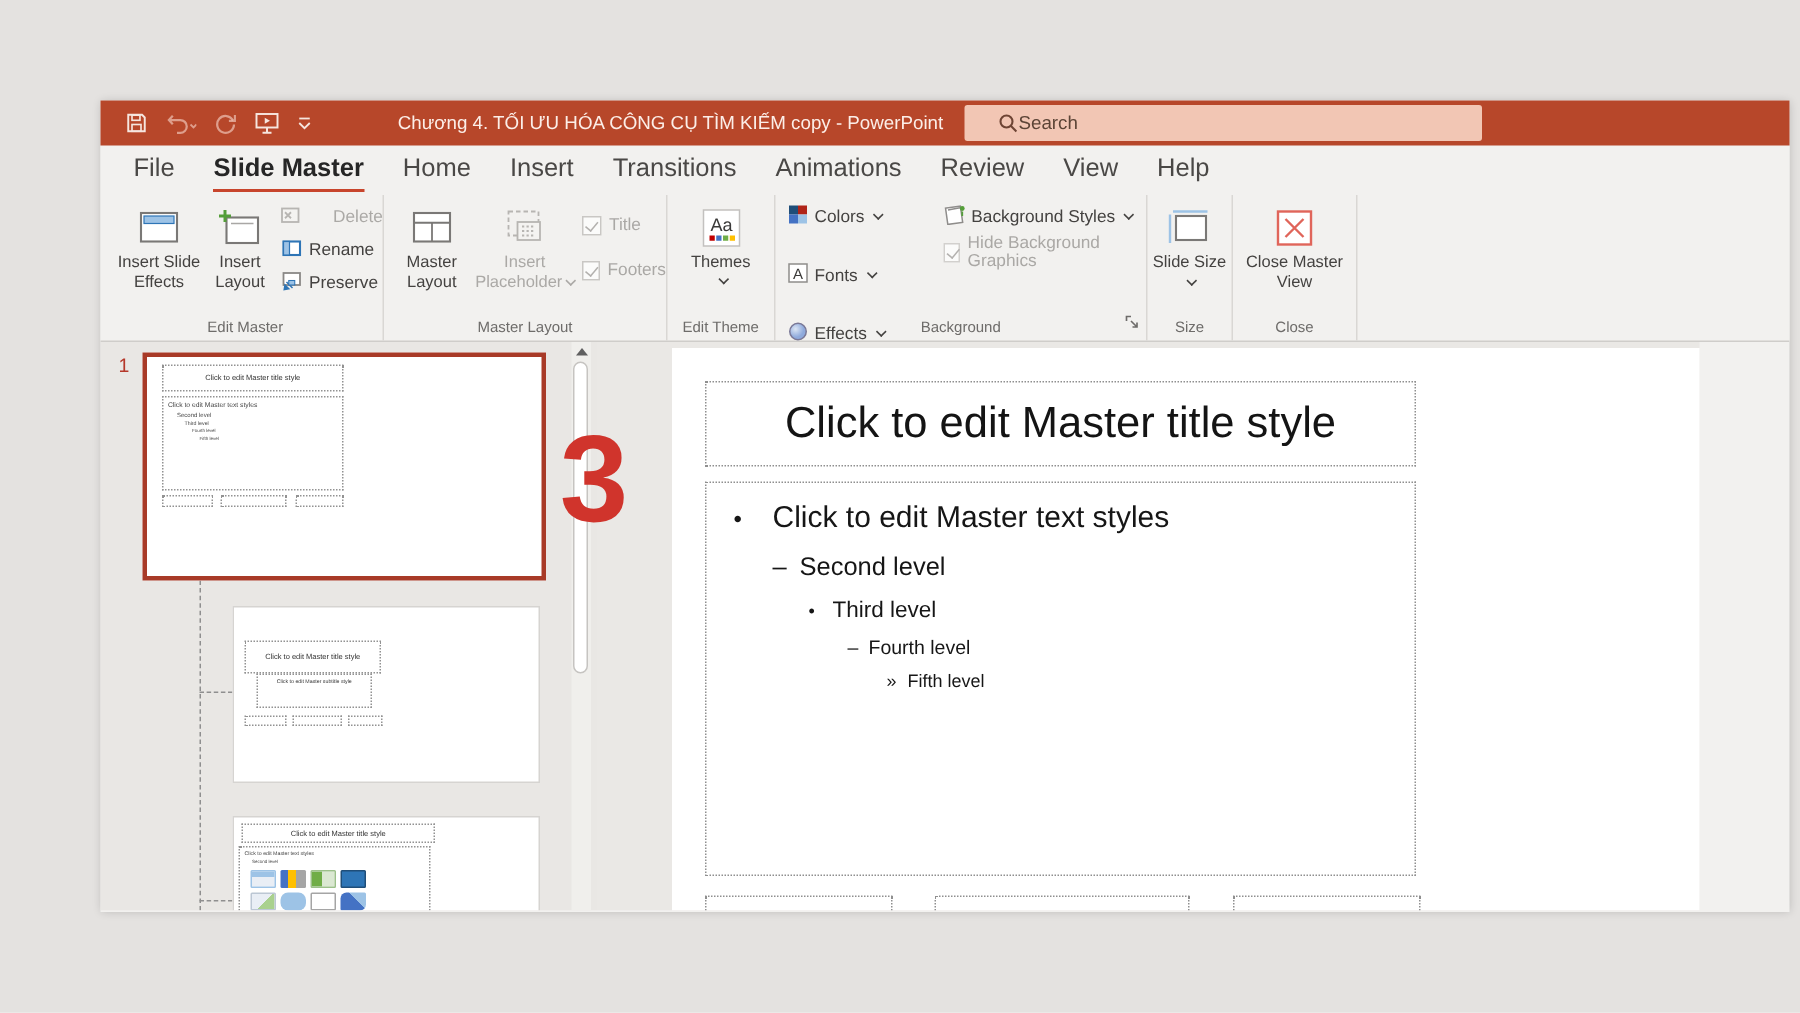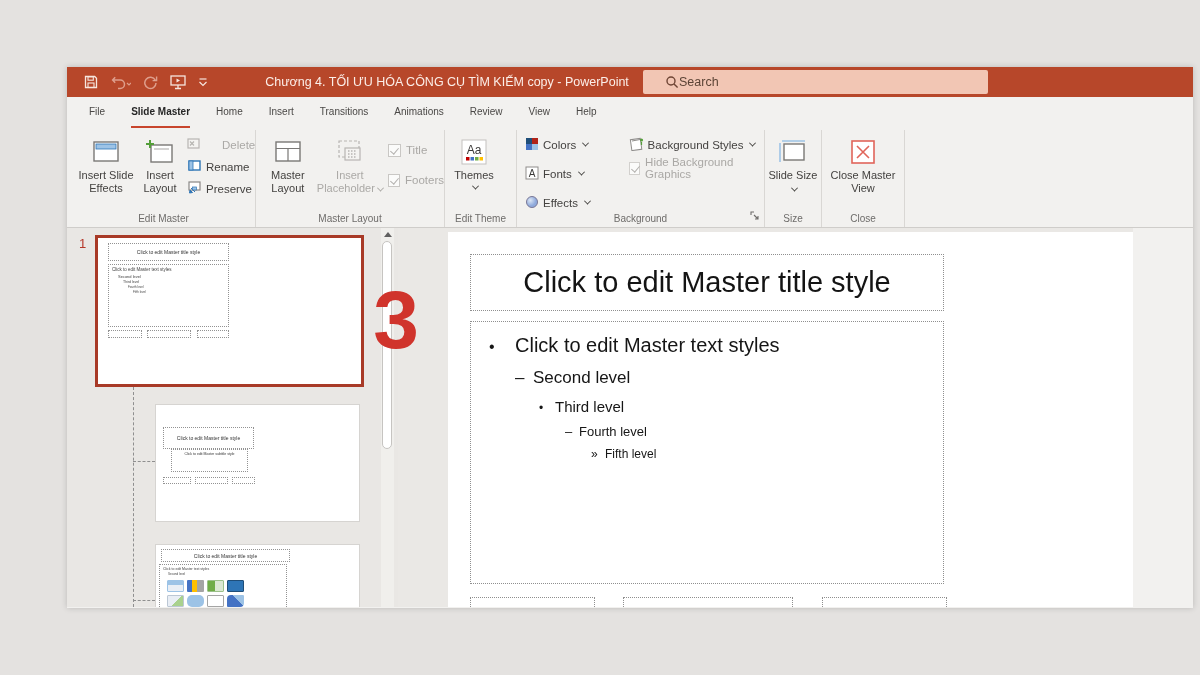--- a/index.html
+++ b/index.html
@@ -11,21 +11,21 @@
   
   .titlebar { position:relative; height:30px; background:#b7472a; }
   .qat { position:absolute; left:16px; top:0; height:30px; display:flex; align-items:center; gap:11px; }
   .qat .ico { display:flex; align-items:center; cursor:default; }
   .tb-title { position:absolute; left:180px; width:400px; height:30px; line-height:30px; text-align:center;
               font-size:12.5px; color:#fceee8; white-space:nowrap; }
   .searchbox { position:absolute; left:576px; top:3px; width:345px; height:24px; background:#f2c6b4; border-radius:2px;
                display:flex; align-items:center; padding-left:22px; font-size:12.5px; color:#5c4436; }
 
   
-  .tabrow { height:31px; background:#f2f1ef; display:flex; align-items:stretch; padding-left:9px; font-size:10px; color:#4a4846; }
+  .tabrow { height:31px; background:#f2f1ef; display:flex; align-items:stretch; padding-left:9px; font-size:17px; color:#4a4846; }
   .tab { padding:0 13px; line-height:30px; cursor:default; }
   .tab.active { font-weight:bold; color:#262626; }
   .tab.active .ul { display:inline-block; border-bottom:3px solid #c8452c; padding-bottom:2px; line-height:24px; }
 
   
   .ribbon { position:relative; height:100px; background:#f2f1ef; border-bottom:1px solid #cfcdca; font-size:11.5px; color:#444240; }
   .group { position:absolute; top:2px; bottom:0; border-right:1px solid #d9d7d4; }
   .glabel { position:absolute; left:0; right:0; bottom:3px; text-align:center; font-size:10px; color:#6e6c6a; }
   .items { position:absolute; left:0; right:0; top:2px; height:76px; display:flex; align-items:flex-start; }
   .bigbtn { display:flex; flex-direction:column; align-items:center; padding-top:3px; height:76px; cursor:default; }
@@ -228,42 +228,42 @@
           <div class="checkrow">
             <span class="cbox"></span>
             <span>Footers</span>
           </div>
         </div>
       </div>
       <div class="glabel">Master Layout</div>
     </div>
 
     <div class="group" style="left:378px; width:72px;">
-      <div class="items" style="justify-content:flex-start;">
+      <div class="items" style="justify-content:center;">
         <div class="bigbtn" style="width:58px;">
           <span class="bicon">
             <svg width="28" height="28" viewBox="0 0 28 28">
                 <rect x="2" y="2" width="24" height="24" fill="#fff" stroke="#c3c1bf" stroke-width="1"></rect>
                 <text x="14" y="16" font-size="12" text-anchor="middle" fill="#3b3a39" font-family="Liberation Sans, sans-serif">Aa</text>
                 <rect x="6" y="19" width="3.5" height="3.5" fill="#c00000"></rect>
                 <rect x="10.5" y="19" width="3.5" height="3.5" fill="#4472c4"></rect>
                 <rect x="15" y="19" width="3.5" height="3.5" fill="#70ad47"></rect>
                 <rect x="19.5" y="19" width="3.5" height="3.5" fill="#ffc000"></rect>
               </svg>
           </span>
           <span class="blabel">Themes</span>
           <span class="chev" style="margin-top:3px;"></span>
         </div>
       </div>
       <div class="glabel">Edit Theme</div>
     </div>
 
     <div class="group" style="left:450px; width:248px;">
       <div class="items" style="padding-left:8px;">
-        <div class="smallcol" style="width:104px; gap:12px;">
+        <div class="smallcol" style="width:104px; gap:22px;">
           <div class="smallbtn">
             <span><svg width="14" height="14" viewBox="0 0 14 14">
                   <rect x="1" y="1" width="6" height="6" fill="#1f4e79"></rect>
                   <rect x="7" y="1" width="6" height="6" fill="#b02418"></rect>
                   <rect x="1" y="7" width="6" height="6" fill="#4472c4"></rect>
                   <rect x="7" y="7" width="6" height="6" fill="#9dc3e6"></rect>
                 </svg></span>
             <span>Colors</span>
               <span class="chev"></span>
           </div>

